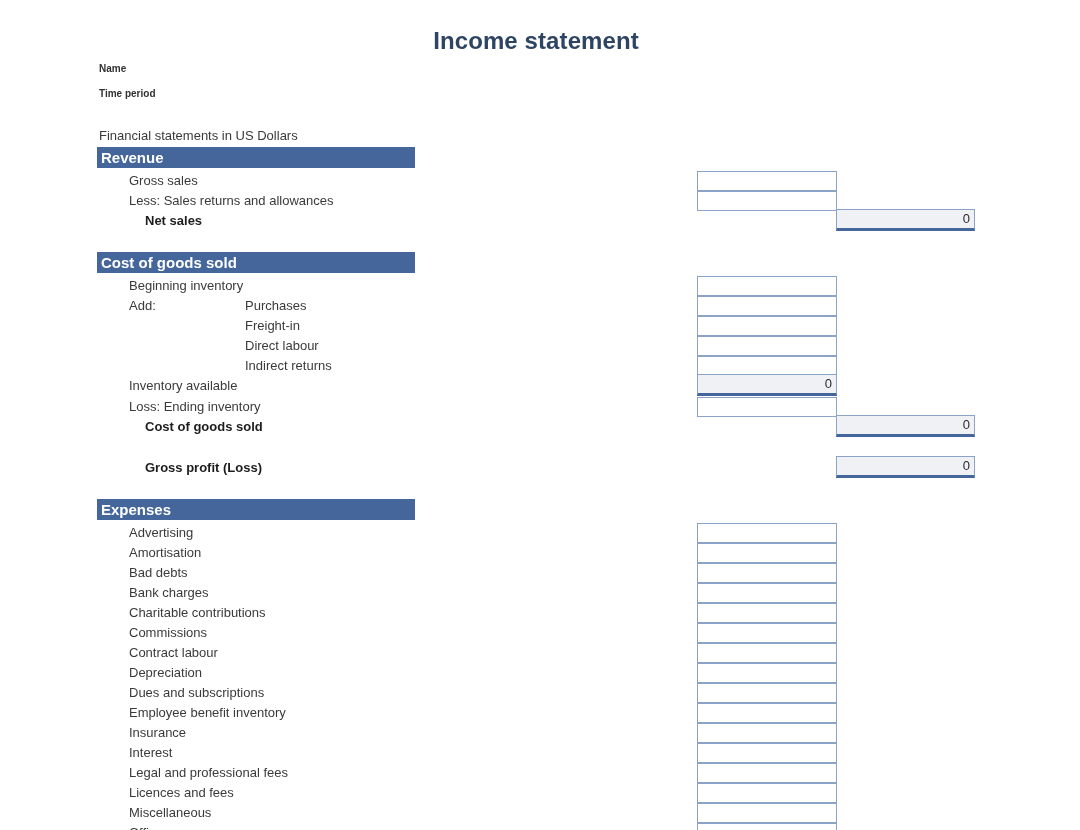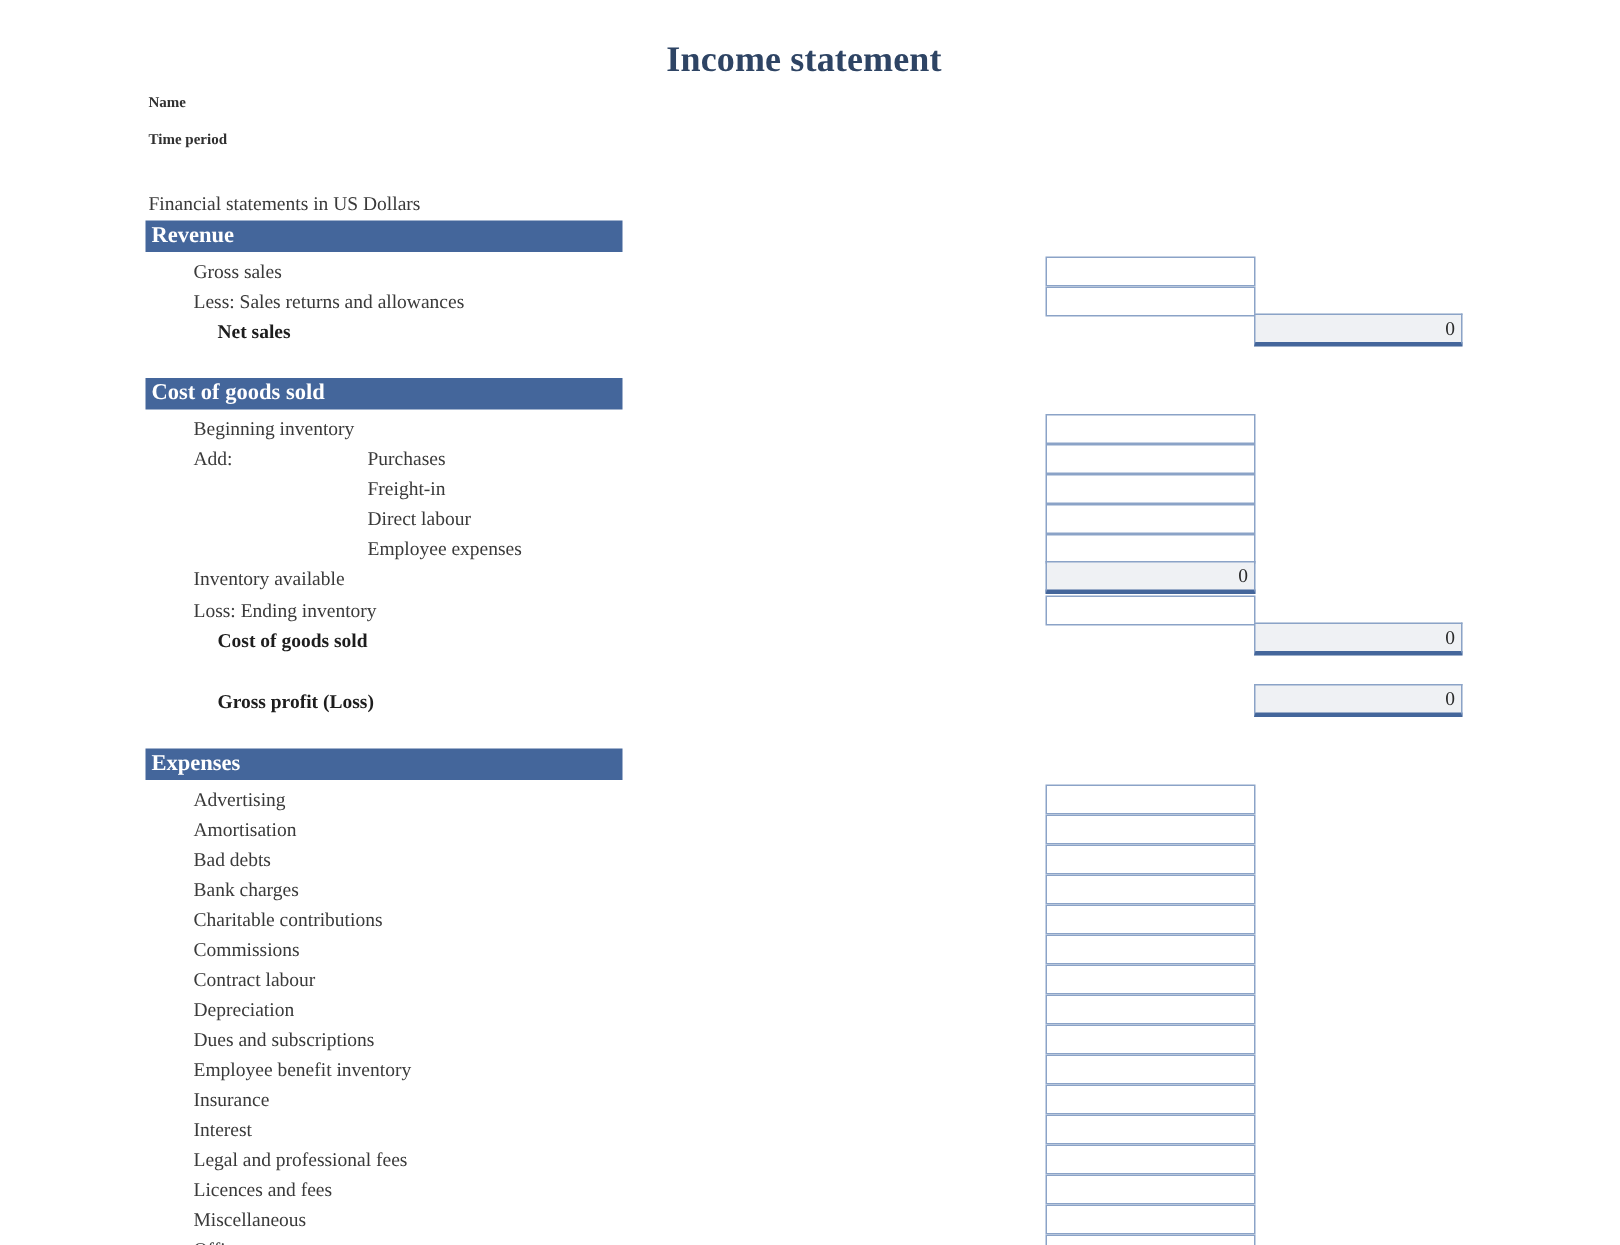--- a/index.html
+++ b/index.html
@@ -13,21 +13,20 @@
     overflow: hidden;
     font-family: "Liberation Sans", sans-serif;
     color: #3a3a3a;
     -webkit-font-smoothing: antialiased;
   }
 
   .sheet {
     position: relative;
     width: 1012px;
     height: 830px;
-    font-family: Liberation Serif, serif;
   }
 
   
   .doc-title {
     position: absolute;
     left: 0;
     top: 27px;
     width: 1072px;
     text-align: center;
     font-size: 24px;
@@ -156,21 +155,21 @@
   <div class="lbl indA" style="top:296px;">Add:</div>
   <div class="lbl ind2" style="top:296px;">Purchases</div>
   <div class="box col1" style="top:296px;"></div>
 
   <div class="lbl ind2" style="top:316px;">Freight-in</div>
   <div class="box col1" style="top:316px;"></div>
 
   <div class="lbl ind2" style="top:336px;">Direct labour</div>
   <div class="box col1" style="top:336px;"></div>
 
-  <div class="lbl ind2" style="top:356px;">Employee expenses</div>
+  <div class="lbl ind2" style="top:356px;">Indirect returns</div>
   <div class="box col1" style="top:356px;"></div>
 
   <div class="lbl ind0" style="top:376px;">Inventory available</div>
   <div class="box col1 sub1" style="top:374px;">
     <span class="val">0</span>
   </div>
 
   <div class="lbl ind0" style="top:397px;">Loss: Ending inventory</div>
   <div class="box col1" style="top:397px;"></div>
 

